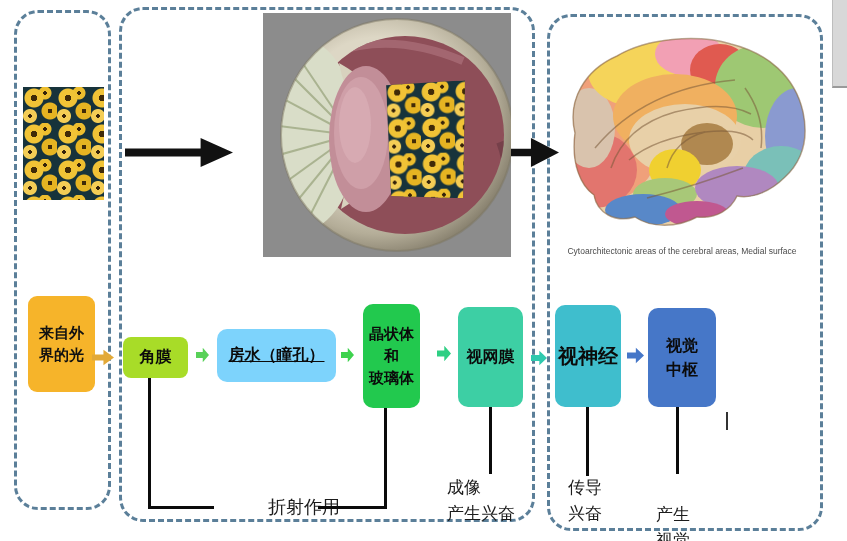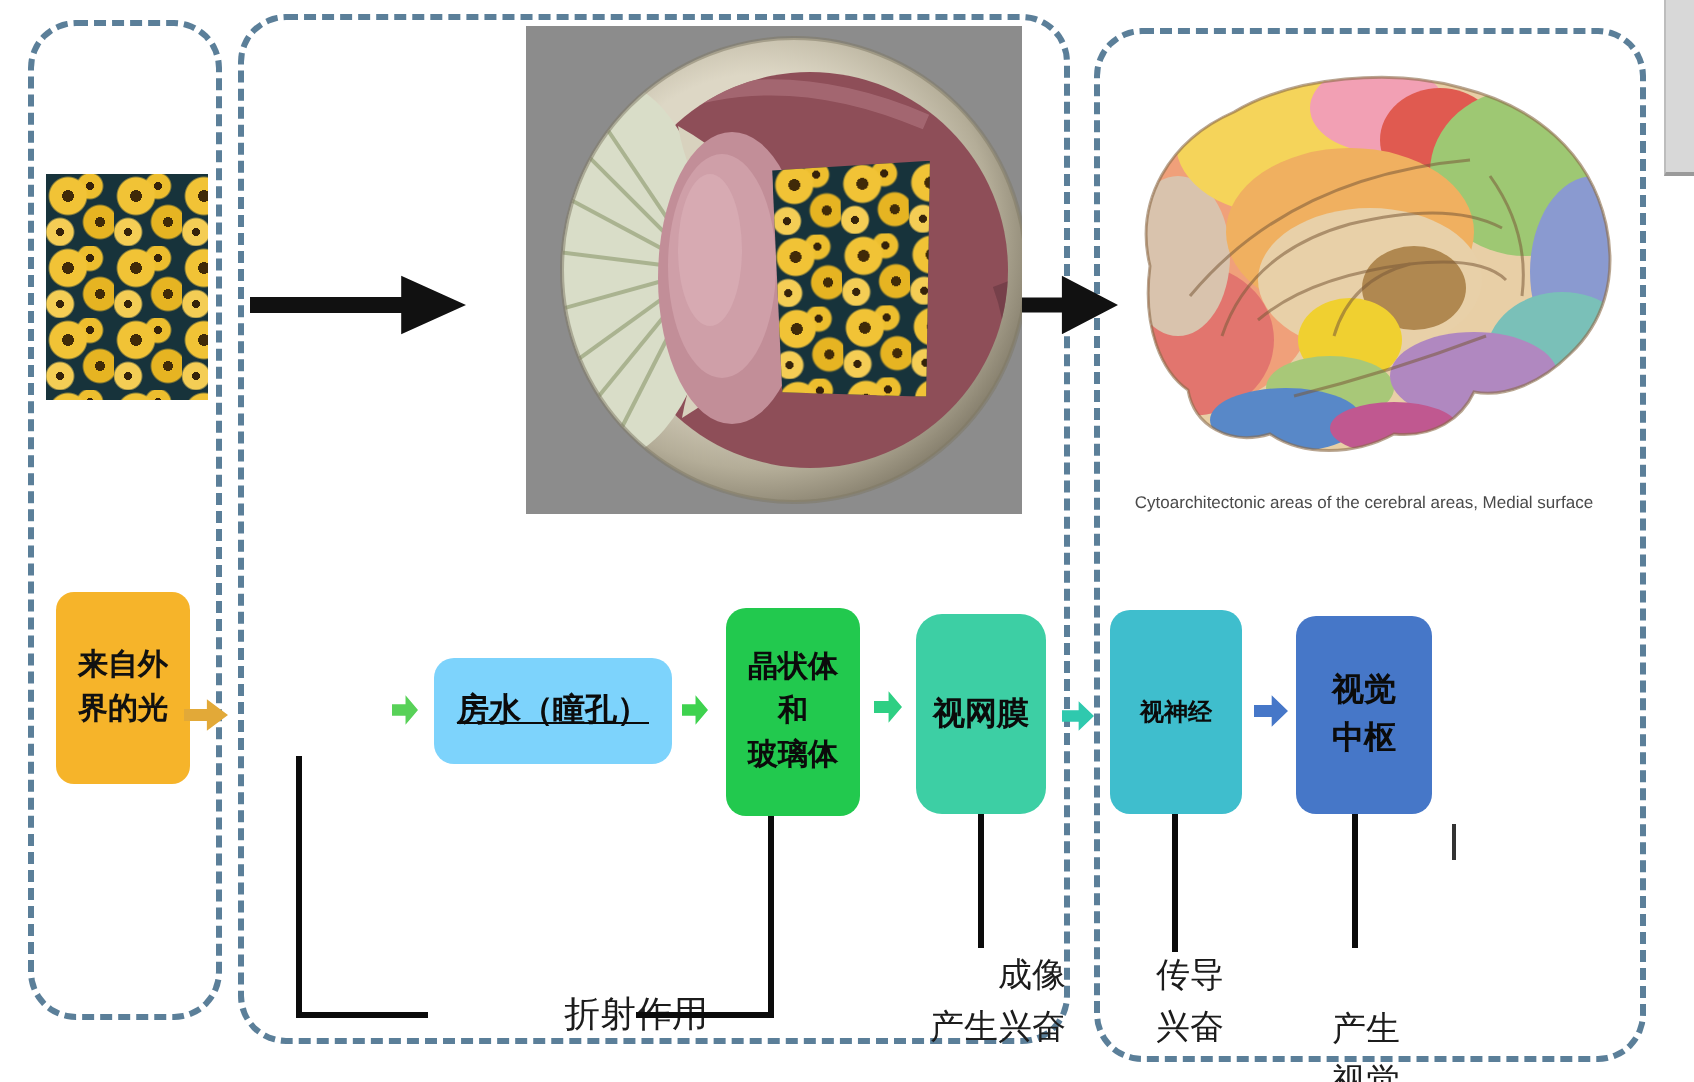--- a/index.html
+++ b/index.html
@@ -37,23 +37,23 @@
     font-weight:bold;font-size:15px;line-height:1.45;color:#111;
   }
 
   
   .flowbox{
     position:absolute;display:flex;align-items:center;justify-content:center;
     text-align:center;font-weight:bold;color:#0b0b0b;border-radius:10px;
   }
   #box-cornea{left:123px;top:337px;width:65px;height:41px;font-size:16px;border-radius:8px;}
   #box-aqueous{left:217px;top:329px;width:119px;height:53px;font-size:16px;}
-  #box-lens{left:363px;top:304px;width:67px;height:104px;font-size:15px;line-height:1.45;}
-  #box-retina{left:458px;top:307px;width:65px;height:100px;font-size:16px;border-radius:13px;}
-  #box-optic{left:555px;top:305px;width:66px;height:102px;font-size:12px;}
+  #box-lens{left:363px;top:304px;width:57px;height:104px;font-size:15px;line-height:1.45;}
+  #box-retina{left:458px;top:307px;width:65px;height:100px;font-size:16px;}
+  #box-optic{left:555px;top:305px;width:66px;height:102px;font-size:20px;}
   #box-visual{left:648px;top:308px;width:68px;height:99px;font-size:16px;line-height:1.5;}
 
   
   .barrow{
     position:absolute;
     clip-path:polygon(0 32%,52% 32%,52% 4%,100% 50%,52% 96%,52% 68%,0 68%);
   }
   #arrow-light{left:92px;top:349px;width:22px;height:17px;}
   #arrow-a1{left:196px;top:347px;width:13px;height:16px;}
   #arrow-a2{left:341px;top:347px;width:13px;height:16px;}
@@ -88,21 +88,21 @@
   #line-cornea-down{left:148px;top:378px;height:131px;}
   #line-bracket-left{left:148px;top:506px;width:66px;}
   #line-bracket-right{left:318px;top:506px;width:69px;}
   #line-lens-up{left:384px;top:408px;height:101px;}
   #line-retina-down{left:489px;top:407px;height:67px;}
   #line-optic-down{left:586px;top:407px;height:69px;}
   #line-visual-down{left:676px;top:407px;height:67px;}
   #tick-mark{left:726px;top:412px;height:18px;width:2px;background:#333;}
 
   
-  .note{position:absolute;font-size:17px;color:#1c1c1c;text-align:right;line-height:1.55;}
+  .note{position:absolute;font-size:17px;color:#1c1c1c;text-align:left;line-height:1.55;}
   #note-refraction{left:220px;top:494px;width:86px;font-size:18px;margin-left:48px;}
   #note-imaging{left:447px;top:475px;width:86px;}
   #note-conduction{left:568px;top:475px;width:44px;}
   #note-vision{left:656px;top:502px;width:44px;}
 
   
   #side-strip{left:832px;top:0;width:15px;height:86px;background:#d8d8d8;
     border-left:1px solid #bdbdbd;border-bottom:2px solid #9a9a9a;}
 </style>
 </head>
@@ -206,20 +206,21 @@
         </g>
       </g>
       <path d="M20,105 C12,72 30,42 62,28 C92,10 142,6 176,16 C212,25 240,48 248,84
                C254,112 246,134 230,149 C216,163 198,171 182,168
                C176,181 162,191 142,189 C122,200 96,200 80,189
                C60,195 42,185 39,167 C26,158 16,136 20,105 Z" fill="none" stroke="#8a6a4a" stroke-width="1.5" opacity=".6"></path>
     </svg>
   </div>
   <div class="caption" id="caption-en">Cytoarchitectonic areas of the cerebral areas, Medial surface</div>
 
+  <div class="flowbox pre" id="box-cornea" style="background-color: rgb(168, 220, 40);">角膜</div>
   <div class="barrow" id="arrow-a1" style="background-color: rgb(88, 209, 88);"></div>
   <div class="flowbox pre" id="box-aqueous" style="background-color: #7dd3fc; text-decoration: underline;">房水（瞳孔）</div>
   <div class="barrow" id="arrow-a2" style="background-color: rgb(62, 210, 78);"></div>
   <div class="flowbox pre" id="box-lens" style="background-color: rgb(34, 201, 78);">晶状体
 和
 玻璃体</div>
   <div class="barrow" id="arrow-a3" style="background-color: rgb(46, 207, 131);"></div>
   <div class="flowbox pre" id="box-retina" style="background-color: rgb(61, 207, 164);">视网膜</div>
   <div class="barrow" id="arrow-a4" style="background-color: rgb(47, 201, 174);"></div>
   <div class="flowbox pre" id="box-optic" style="background-color: rgb(63, 190, 205);">视神经</div>

